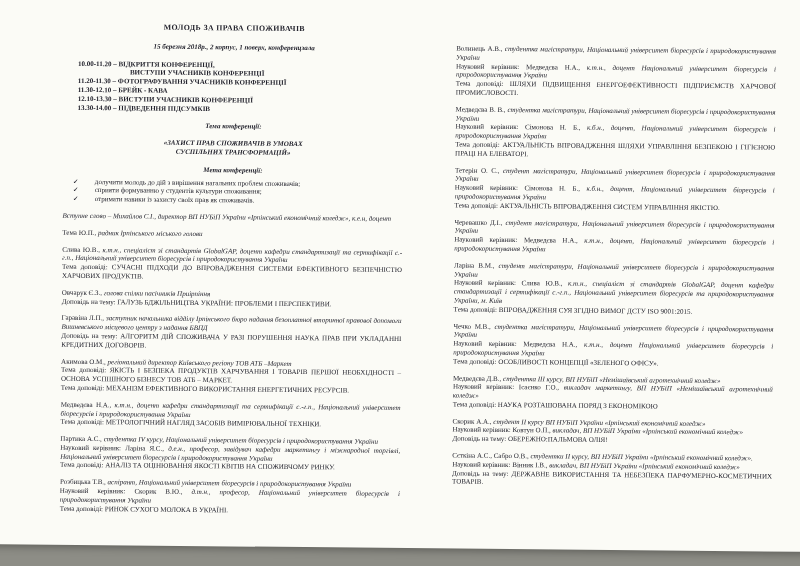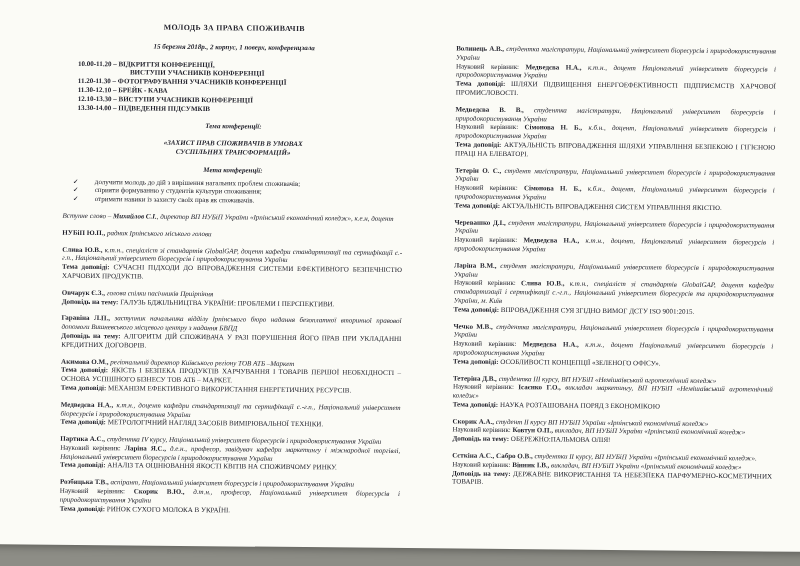--- a/index.html
+++ b/index.html
@@ -44,23 +44,23 @@
   }
   .theme{
     text-align:center;font-weight:bold;font-style:italic;
     margin:8px auto 0 auto;width:250px;
   }
   .goals{margin:4px 0 0 0;}
   .goal{margin:0;padding-left:32px;position:relative;text-align:left;}
   .goal .tick{position:absolute;left:10px;top:0;font-style:normal;}
   .entry{margin-top:8px;}
   .entry p{margin:0;text-align:justify;}
-  .r-b{font-weight:bold;}
+  .r-b{font-weight:normal;}
   .r-i{font-style:italic;}
-  .r-bi{font-weight:bold;font-style:italic;}
+  .r-bi{font-weight:normal;font-style:italic;}
 </style>
 </head>
 <body>
 
 <div class="page">
 
   <div class="col col-left">
     <p class="doc-title">МОЛОДЬ ЗА ПРАВА СПОЖИВАЧІВ</p>
     <p class="doc-subtitle">15 березня 2018р., 2 корпус, 1 поверх, конференцзала</p>
 
@@ -84,33 +84,33 @@
         <p class="goal"><span class="tick">✓</span>долучити молодь до дій з вирішення нагальних проблем споживачів;</p>
         <p class="goal"><span class="tick">✓</span>сприяти формуванню у студентів культури споживання;</p>
         <p class="goal"><span class="tick">✓</span>отримати навики із захисту своїх прав як споживачів.</p>
       </div>
 
     <div>
         <div class="entry">
           <p><span class="r-i">Вступне слово – </span><span class="r-bi">Михайлов С.І.</span><span class="r-i">, директор ВП НУБіП України «Ірпінський економічний коледж», к.е.н, доцент</span></p>
         </div>
         <div class="entry">
-          <p><span class="r-b">НУБіП Ю.П., </span><span class="r-i">радник Ірпінського міського голови</span></p>
+          <p><span class="r-b">Тема Ю.П., </span><span class="r-i">радник Ірпінського міського голови</span></p>
         </div>
         <div class="entry">
           <p><span class="r-b">Слива Ю.В., </span><span class="r-i">к.т.н., спеціаліст зі стандартів GlobalGAP, доцент кафедри стандартизації та сертифікації с.-г.п., Національний університет біоресурсів і природокористування України</span></p>
           <p><span class="r-b">Тема доповіді: </span><span class="r-n">СУЧАСНІ ПІДХОДИ ДО ВПРОВАДЖЕННЯ СИСТЕМИ ЕФЕКТИВНОГО БЕЗПЕЧНІСТЮ ХАРЧОВИХ ПРОДУКТІВ.</span></p>
         </div>
         <div class="entry">
           <p><span class="r-b">Овчарук Є.З., </span><span class="r-i">голова спілки пасічників Приірпіння</span></p>
           <p><span class="r-b">Доповідь на тему: </span><span class="r-n">ГАЛУЗЬ БДЖІЛЬНИЦТВА УКРАЇНИ: ПРОБЛЕМИ І ПЕРСПЕКТИВИ.</span></p>
         </div>
         <div class="entry">
           <p><span class="r-b">Гаравіна Л.П., </span><span class="r-i">заступник начальника відділу Ірпінського бюро надання безоплатної вторинної правової допомоги Вишневського місцевого центру з надання БВПД</span></p>
-          <p><span class="r-b">Доповідь на тему: </span><span class="r-n">АЛГОРИТМ ДІЙ СПОЖИВАЧА У РАЗІ ПОРУШЕННЯ ЙОГО ПРАВ ПРИ УКЛАДАННІ КРЕДИТНИХ ДОГОВОРІВ.</span></p>
+          <p><span class="r-b">Доповідь на тему: </span><span class="r-n">АЛГОРИТМ ДІЙ СПОЖИВАЧА У РАЗІ ПОРУШЕННЯ НАУКА ПРАВ ПРИ УКЛАДАННІ КРЕДИТНИХ ДОГОВОРІВ.</span></p>
         </div>
         <div class="entry">
           <p><span class="r-b">Акимова О.М., </span><span class="r-i">регіональний директор Київського регіону ТОВ АТБ –Маркет</span></p>
           <p><span class="r-b">Тема доповіді: </span><span class="r-n">ЯКІСТЬ І БЕЗПЕКА ПРОДУКТІВ ХАРЧУВАННЯ І ТОВАРІВ ПЕРШОЇ НЕОБХІДНОСТІ – ОСНОВА УСПІШНОГО БІЗНЕСУ ТОВ АТБ – МАРКЕТ.</span></p>
           <p><span class="r-b">Тема доповіді: </span><span class="r-n">МЕХАНІЗМ ЕФЕКТИВНОГО ВИКОРИСТАННЯ ЕНЕРГЕТИЧНИХ РЕСУРСІВ.</span></p>
         </div>
         <div class="entry">
           <p><span class="r-b">Медведєва Н.А., </span><span class="r-i">к.т.н., доцент кафедри стандартизації та сертифікації с.-г.п., Національний університет біоресурсів і природокористування України</span></p>
           <p><span class="r-b">Тема доповіді: </span><span class="r-n">МЕТРОЛОГІЧНИЙ НАГЛЯД ЗАСОБІВ ВИМІРЮВАЛЬНОЇ ТЕХНІКИ.</span></p>
         </div>
@@ -152,21 +152,21 @@
           <p><span class="r-b">Ларіна В.М., </span><span class="r-i">студент магістратури, Національний університет біоресурсів і природокористування України</span></p>
           <p><span class="r-n">Науковий керівник: </span><span class="r-b">Слива Ю.В., </span><span class="r-i">к.т.н., спеціаліст зі стандартів GlobalGAP, доцент кафедри стандартизації і сертифікації с.-г.п., Національний університет біоресурсів та природокористування України, м. Київ</span></p>
           <p><span class="r-b">Тема доповіді: </span><span class="r-n">ВПРОВАДЖЕННЯ СУЯ ЗГІДНО ВИМОГ ДСТУ ISO 9001:2015.</span></p>
         </div>
         <div class="entry">
           <p><span class="r-b">Чечко М.В., </span><span class="r-i">студентка магістратури, Національний університет біоресурсів і природокористування України</span></p>
           <p><span class="r-n">Науковий керівник: </span><span class="r-b">Медведєва Н.А., </span><span class="r-i">к.т.н., доцент Національний університет біоресурсів і природокористування України</span></p>
           <p><span class="r-b">Тема доповіді: </span><span class="r-n">ОСОБЛИВОСТІ КОНЦЕПЦІЇ «ЗЕЛЕНОГО ОФІСУ».</span></p>
         </div>
         <div class="entry">
-          <p><span class="r-b">Тетеріна Д.В., </span><span class="r-i">студентка ІІІ курсу, ВП НУБіП «Немішаївський агротехнічний коледж»</span></p>
+          <p><span class="r-b">Медведєва Д.В., </span><span class="r-i">студентка ІІІ курсу, ВП НУБіП «Немішаївський агротехнічний коледж»</span></p>
           <p><span class="r-n">Науковий керівник: </span><span class="r-b">Ісаєнко Г.О., </span><span class="r-i">викладач маркетингу, ВП НУБіП «Немішаївський агротехнічний коледж»</span></p>
           <p><span class="r-b">Тема доповіді: </span><span class="r-n">НАУКА РОЗТАШОВАНА ПОРЯД З ЕКОНОМІКОЮ</span></p>
         </div>
         <div class="entry">
           <p><span class="r-b">Скорик А.А., </span><span class="r-i">студент ІІ курсу ВП НУБіП України «Ірпінський економічний коледж»</span></p>
           <p><span class="r-n">Науковий керівник: </span><span class="r-b">Ковтун О.П., </span><span class="r-i">викладач, ВП НУБіП України «Ірпінський економічний коледж»</span></p>
           <p><span class="r-b">Доповідь на тему: </span><span class="r-n">ОБЕРЕЖНО:ПАЛЬМОВА ОЛІЯ!</span></p>
         </div>
         <div class="entry">
           <p><span class="r-b">Сєткіна А.С., Сабро О.В., </span><span class="r-i">студентки ІІ курсу, ВП НУБіП України «Ірпінський економічний коледж».</span></p>

